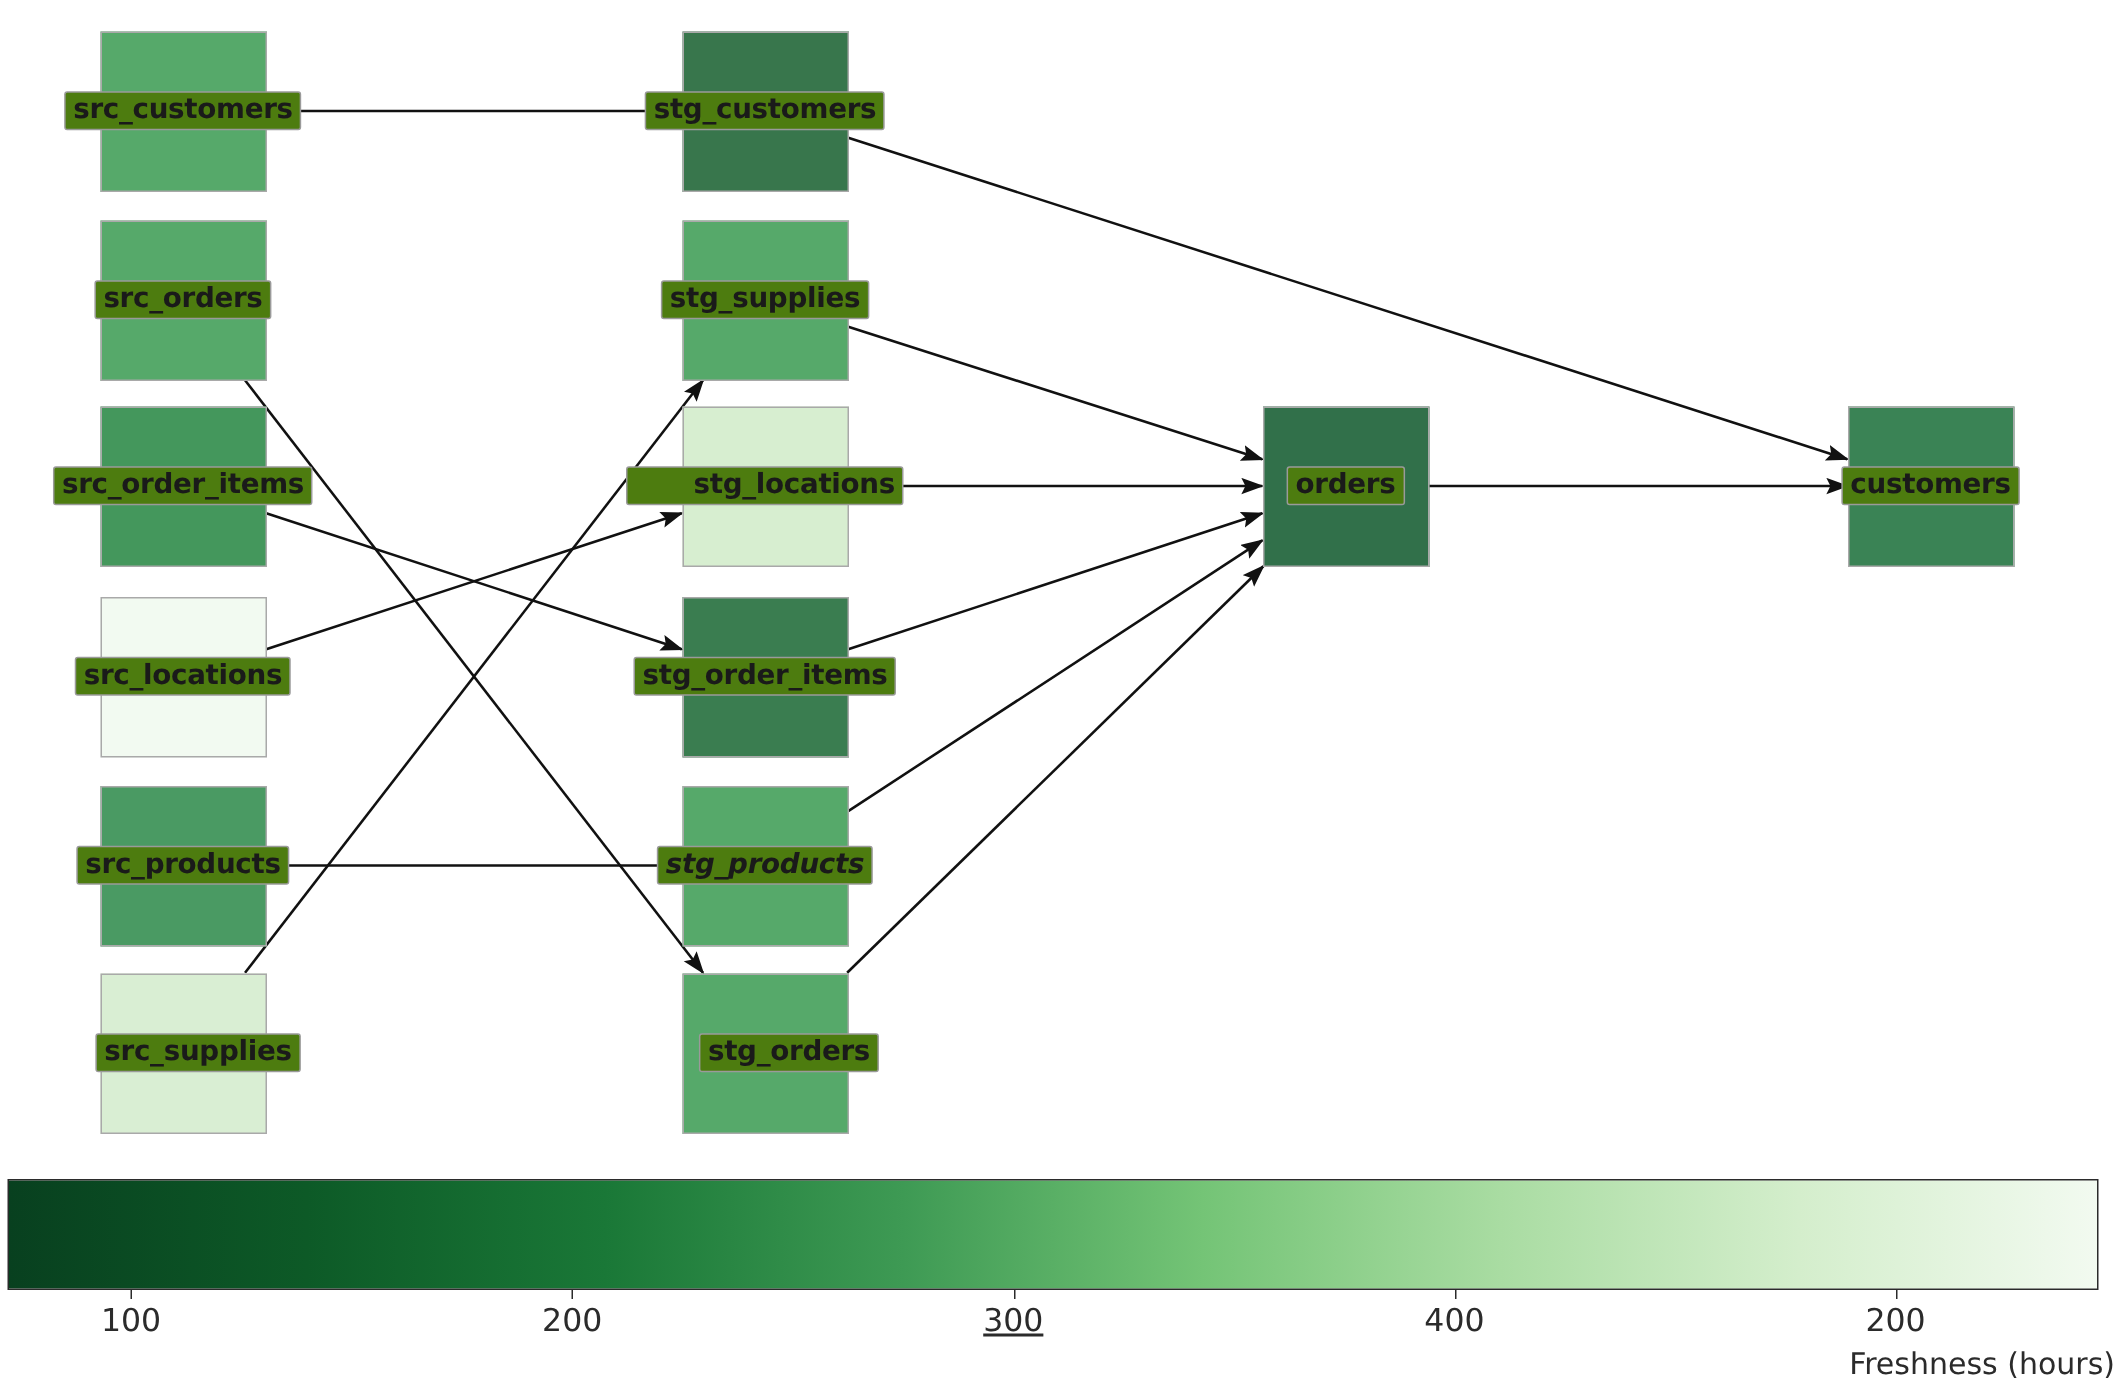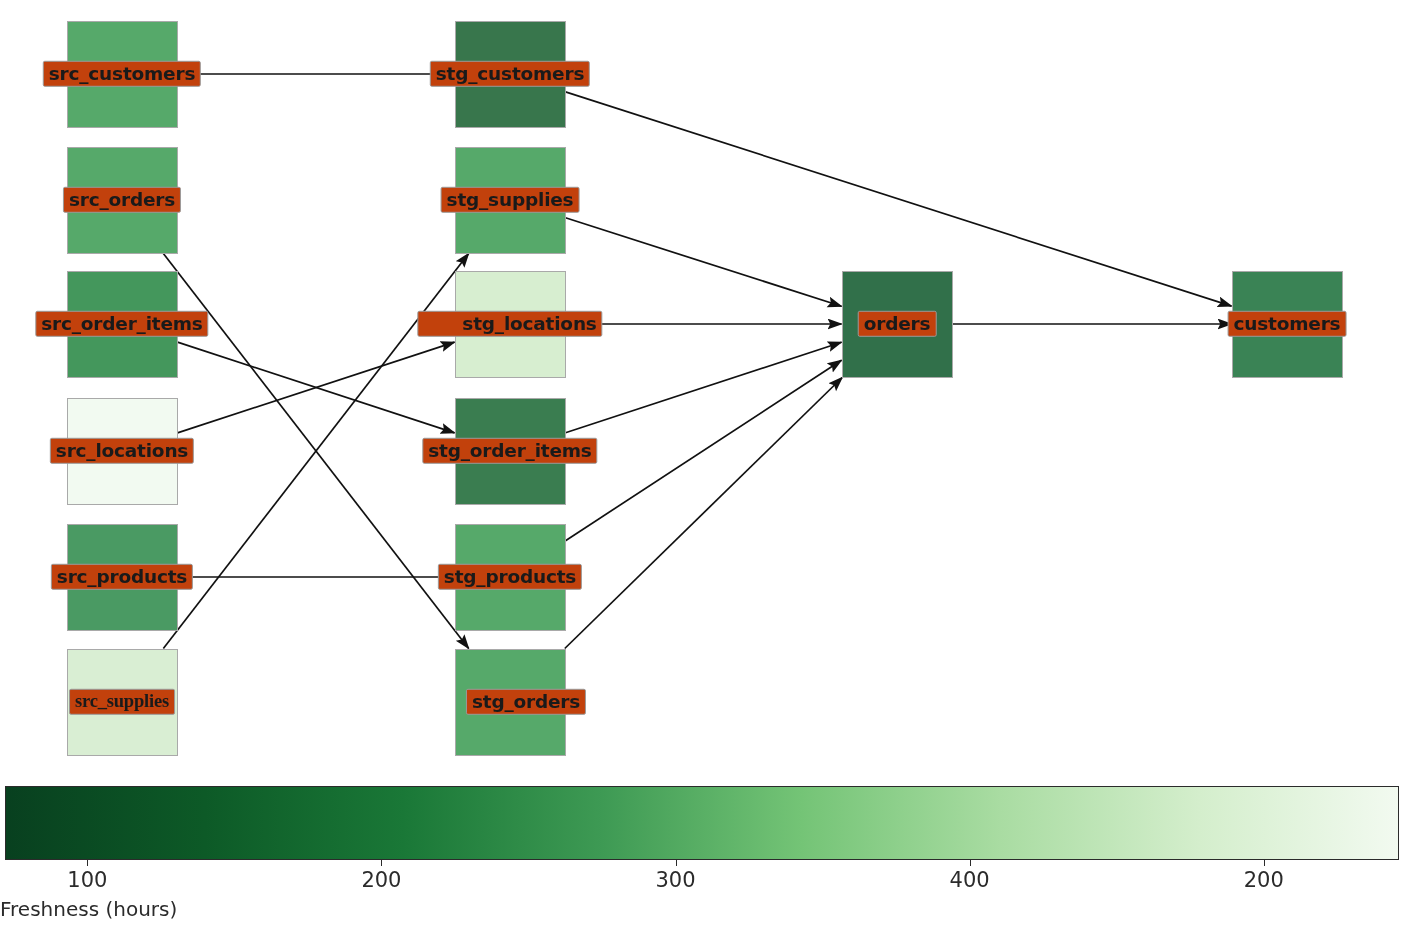--- a/index.html
+++ b/index.html
@@ -35,21 +35,21 @@
   }
   .node {
     position: absolute;
     box-sizing: border-box;
     border: 1px solid #a9a9a9;
   }
   .node-label {
     position: absolute;
     box-sizing: border-box;
     transform: translate(-50%, -50%);
-    background: #c2410c;
+    background: #4d7c0f;
     border: 1px solid #9a9a9a;
     border-radius: 2px;
     padding: 2px 5px 3px 5px;
     font-family: "DejaVu Sans", sans-serif;
     font-weight: bold;
     font-size: 18.5px;
     line-height: 1.05;
     color: #1a1a1a;
     white-space: nowrap;
     letter-spacing: -0.2px;
@@ -93,21 +93,21 @@
     font-family: "DejaVu Sans", sans-serif;
     font-size: 21px;
     color: #2b2b2b;
     white-space: nowrap;
   }
   #colorbar-title {
     position: absolute;
     top: 122px;
     left: 0;
     width: 1410px;
-    text-align: left;
+    text-align: right;
     font-family: "DejaVu Sans", sans-serif;
     font-size: 20px;
     color: #2b2b2b;
   }
 </style>
 </head>
 <body>
 
 <div id="canvas">
 
@@ -139,49 +139,49 @@
         <div class="node-label" style="left: 122px; top: 74px;">src_customers</div>
         <div class="node" style="left: 66.5px; top: 146.5px; width: 111px; height: 107px; background: rgb(86, 169, 106);"></div>
         <div class="node-label" style="left: 122px; top: 200px; text-align: center;">src_orders</div>
         <div class="node" style="left: 66.5px; top: 270.5px; width: 111px; height: 107px; background: rgb(68, 151, 92);"></div>
         <div class="node-label" style="left: 122px; top: 324px;">src_order_items</div>
         <div class="node" style="left: 66.5px; top: 397.5px; width: 111px; height: 107px; background: rgb(242, 250, 241);"></div>
         <div class="node-label" style="left: 122px; top: 451px;">src_locations</div>
         <div class="node" style="left: 66.5px; top: 523.5px; width: 111px; height: 107px; background: rgb(74, 154, 99);"></div>
         <div class="node-label" style="left: 122px; top: 577px; text-align: right;">src_products</div>
         <div class="node" style="left: 66.5px; top: 648.5px; width: 111px; height: 107px; background: rgb(217, 238, 211);"></div>
-        <div class="node-label" style="left: 122px; top: 702px; font-family: Liberation Serif, serif;">src_supplies</div>
+        <div class="node-label" style="left: 132px; top: 702px;">src_supplies</div>
         <div class="node" style="left: 454.5px; top: 20.5px; width: 111px; height: 107px; background: rgb(56, 118, 76);"></div>
         <div class="node-label" style="left: 510px; top: 74px;">stg_customers</div>
         <div class="node" style="left: 454.5px; top: 146.5px; width: 111px; height: 107px; background: rgb(86, 169, 106);"></div>
         <div class="node-label" style="left: 510px; top: 200px;">stg_supplies</div>
         <div class="node" style="left: 454.5px; top: 270.5px; width: 111px; height: 107px; background: rgb(215, 238, 208);"></div>
         <div class="node-label" style="left: 510px; top: 324px; padding-left: 44px;">stg_locations</div>
         <div class="node" style="left: 454.5px; top: 397.5px; width: 111px; height: 107px; background: rgb(58, 125, 80);"></div>
         <div class="node-label" style="left: 510px; top: 451px;">stg_order_items</div>
         <div class="node" style="left: 454.5px; top: 523.5px; width: 111px; height: 107px; background: rgb(86, 169, 106);"></div>
-        <div class="node-label" style="left: 510px; top: 577px;">stg_products</div>
+        <div class="node-label" style="left: 510px; top: 577px; font-style: italic;">stg_products</div>
         <div class="node" style="left: 454.5px; top: 648.5px; width: 111px; height: 107px; background: rgb(86, 169, 106);"></div>
         <div class="node-label" style="left: 526px; top: 702px;">stg_orders</div>
         <div class="node" style="left: 841.5px; top: 270.5px; width: 111px; height: 107px; background: rgb(49, 112, 74);"></div>
         <div class="node-label" style="left: 897px; top: 324px;">orders</div>
         <div class="node" style="left: 1231.5px; top: 270.5px; width: 111px; height: 107px; background: rgb(58, 131, 85);"></div>
         <div class="node-label" style="left: 1287px; top: 324px;">customers</div>
       </div>
   </div>
 
   <div id="colorbar-wrap">
     <div id="colorbar-bar" style="background: linear-gradient(to right, rgb(8, 64, 31), rgb(13, 90, 39), rgb(26, 120, 55), rgb(62, 154, 84), rgb(116, 196, 118), rgb(169, 220, 162), rgb(212, 238, 204), rgb(242, 250, 240));"></div>
     <div id="colorbar-ticks">
         <div class="cb-tick" style="left: 87.346px;"></div>
         <div class="cb-ticklabel" style="left: 87.346px;">100</div>
         <div class="cb-tick" style="left: 381.439px;"></div>
         <div class="cb-ticklabel" style="left: 381.439px;">200</div>
         <div class="cb-tick" style="left: 675.532px;"></div>
-        <div class="cb-ticklabel" style="left: 675.532px;">300</div>
+        <div class="cb-ticklabel" style="left: 675.532px; text-decoration: underline;">300</div>
         <div class="cb-tick" style="left: 969.624px;"></div>
         <div class="cb-ticklabel" style="left: 969.624px;">400</div>
         <div class="cb-tick" style="left: 1263.72px;"></div>
         <div class="cb-ticklabel" style="left: 1263.72px;">200</div>
       </div>
     <div id="colorbar-title">Freshness (hours)</div>
   </div>
 
 </div>
 

